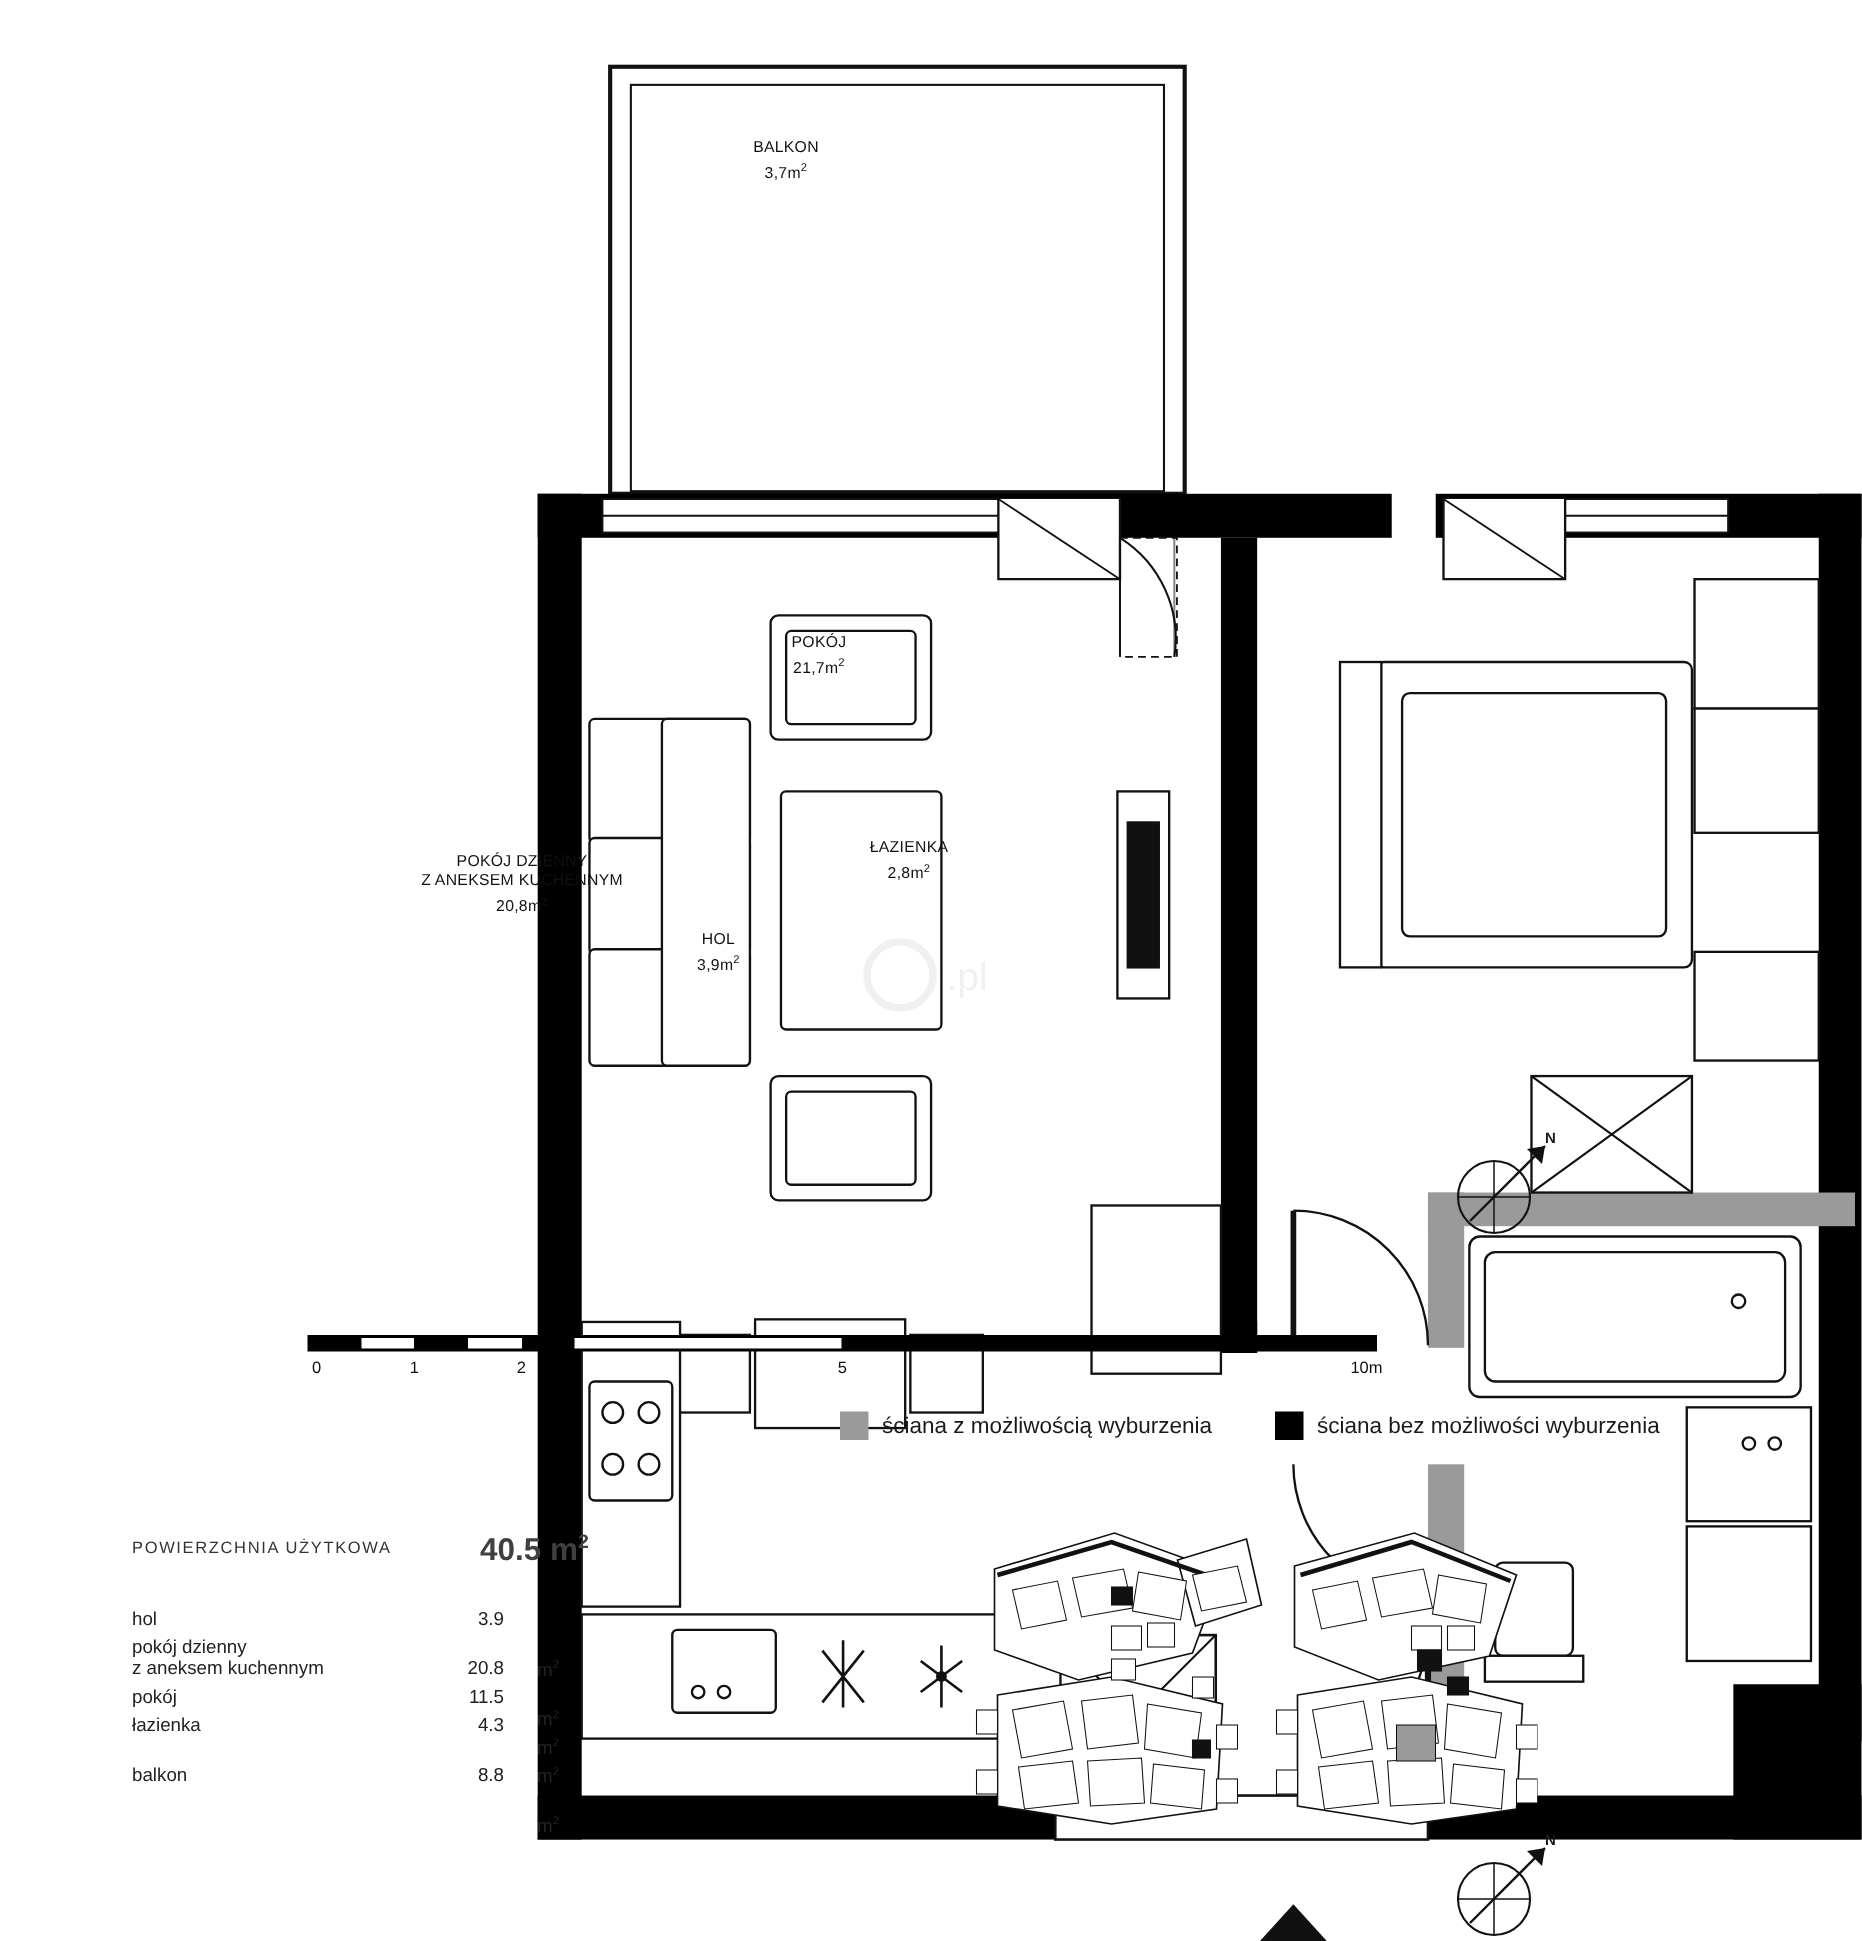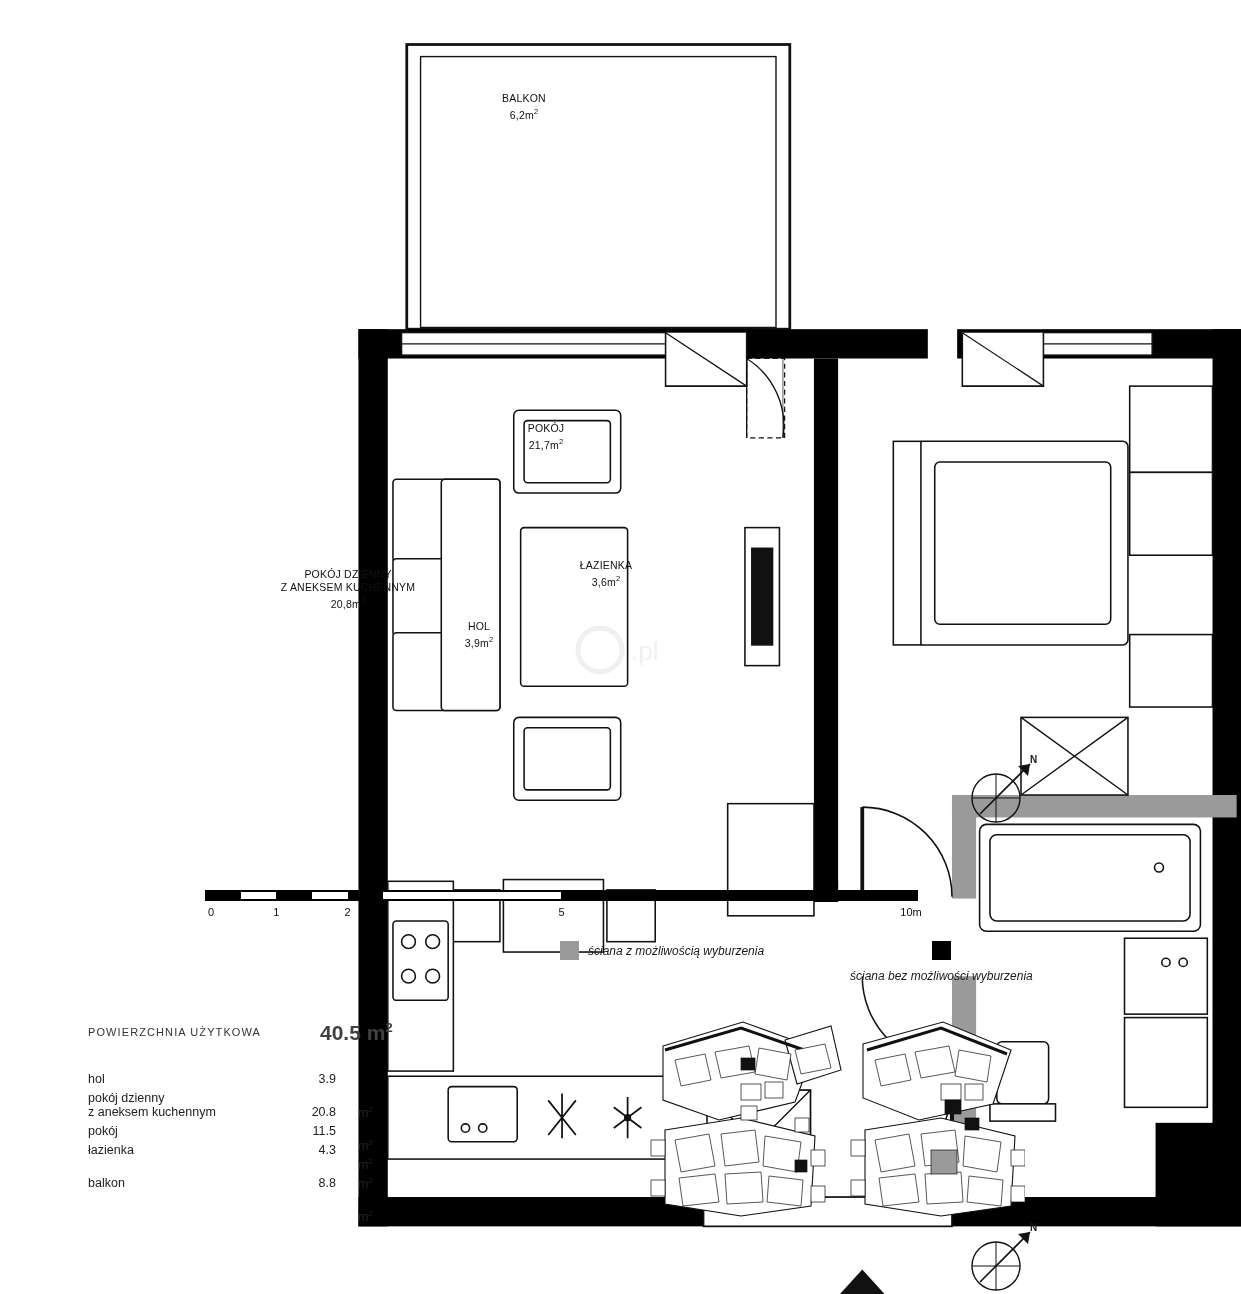--- a/index.html
+++ b/index.html
@@ -67,22 +67,21 @@
     color: #111;
     transform: translateX(-50%);
   }
   
   #legend {
     position: absolute;
     left: 560px;
     top: 941px;
     width: 600px;
     height: 24px;
-    font-size: 12px;
-    font-style: italic;
+    font-size: 15px;
   }
   .lg-item { position: absolute; display: flex; align-items: center; gap: 9px; }
   .lg-swatch { width: 19px; height: 19px; display: inline-block; }
   
   #summary {
     position: absolute;
     left: 88px;
     top: 1020px;
     width: 420px;
   }
@@ -284,29 +283,29 @@
     </g>
 
     <g fill="#fff" stroke="#111" stroke-width="0.9">
       <rect x="286" y="600" width="0" height="0"></rect>
     </g>
 
   </svg>
 
   <div class="lbl" style="left:334px; top:82px; transform:translateX(-50%);">
     <span>BALKON</span><br>
-    <span>6,2m</span><span class="sup">2</span>
+    <span>3,7m</span><span class="sup">2</span>
   </div>
   <div class="lbl" style="left:356px; top:412px; transform:translateX(-50%);">
     <span>POKÓJ</span><br>
     <span>21,7m</span><span class="sup">2</span>
   </div>
   <div class="lbl" style="left:416px; top:549px; transform:translateX(-50%);">
     <span>ŁAZIENKA</span><br>
-    <span>3,6m</span><span class="sup">2</span>
+    <span>2,8m</span><span class="sup">2</span>
   </div>
   <div class="lbl" style="left:289px; top:610px; transform:translateX(-50%);">
     <span>HOL</span><br>
     <span>3,9m</span><span class="sup">2</span>
   </div>
   <div class="lbl" style="left:158px; top:558px; transform:translateX(-50%);">
     <span>POKÓJ DZIENNY</span><br>
     <span>Z ANEKSEM KUCHENNYM</span><br>
     <span>20,8m</span><span class="sup">2</span>
   </div>
@@ -338,21 +337,21 @@
   <span class="sb-tick" style="left:142.6px;">2</span>
   <span class="sb-tick" style="left:356.5px;">5</span>
   <span class="sb-tick" style="left:706px;">10m</span>
 </div>
 
 <div id="legend">
   <div class="lg-item" style="left:0; top:0;">
     <span class="lg-swatch" style="background:#9a9a9a;"></span>
     <span>ściana z możliwością wyburzenia</span>
   </div>
-  <div class="lg-item" style="left:290px; top:0;flex-direction:column;">
+  <div class="lg-item" style="left:290px; top:0;">
     <span class="lg-swatch" style="background:#000;"></span>
     <span>ściana bez możliwości wyburzenia</span>
   </div>
 </div>
 
 <div id="summary">
   <div class="head">POWIERZCHNIA UŻYTKOWA</div>
   <div class="total">
     <span>40.5 m</span><span style="font-size:13px; vertical-align:super;">2</span>
   </div>

